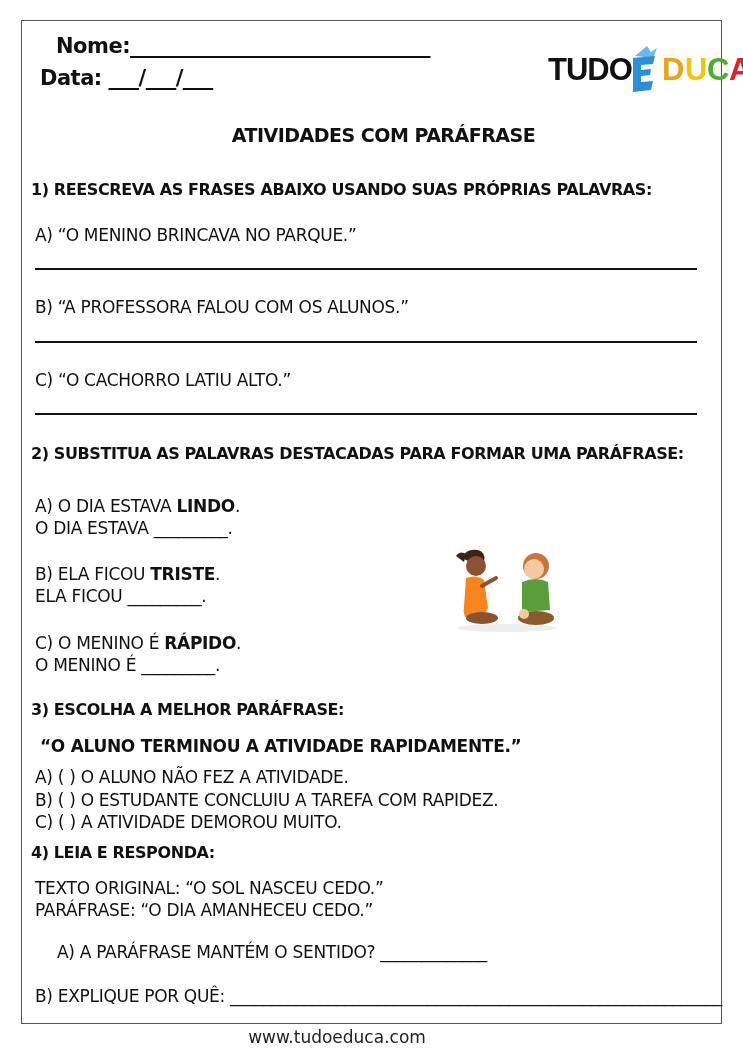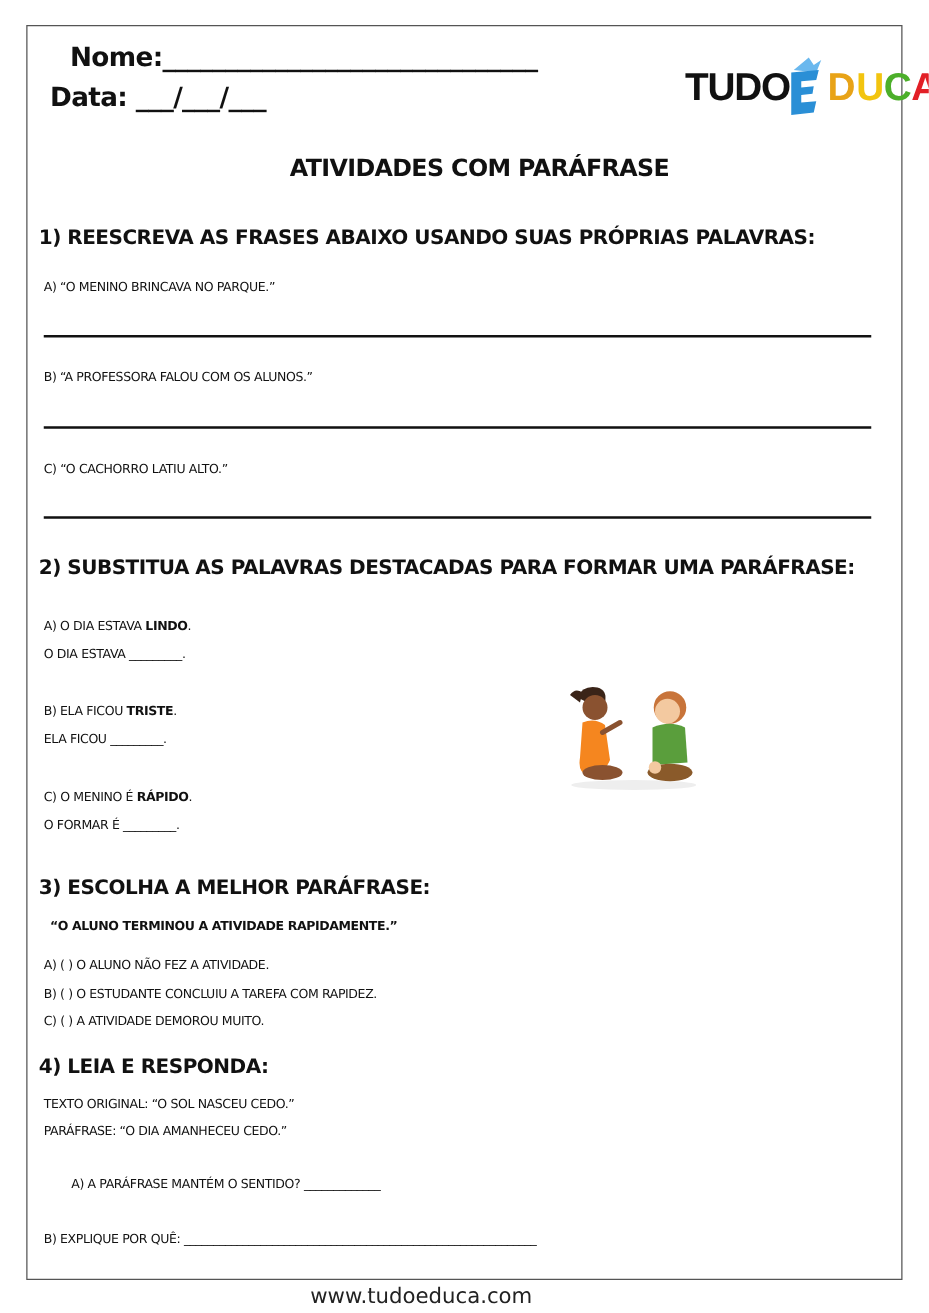--- a/index.html
+++ b/index.html
@@ -2,21 +2,21 @@
 <html><head>
 <meta charset="utf-8">
 <style>
   html, body { margin:0; padding:0; background:#fff; }
   body { width:743px; height:1050px; position:relative; font-family:"Liberation Sans", sans-serif; color:#111; overflow:hidden; }
   .frame { position:absolute; left:21px; top:20px; width:701px; height:1004px; border:1.5px solid #555; box-sizing:border-box; }
   .abs { position:absolute; white-space:nowrap; }
   .hdr { font-family:"DejaVu Sans", sans-serif; font-weight:bold; font-size:21px; letter-spacing:-0.5px; }
   .title { font-family:"DejaVu Sans", sans-serif; font-weight:bold; font-size:19px; letter-spacing:-0.5px; left:0; width:743px; text-align:center;padding-left:12px; }
   .sec { font-family:"DejaVu Sans", sans-serif; font-weight:bold; font-size:16px; letter-spacing:-0.4px; }
-  .txt { font-family:"DejaVu Sans", sans-serif; font-size:10px; letter-spacing:-0.3px; }
+  .txt { font-family:"DejaVu Sans", sans-serif; font-size:17px; letter-spacing:-0.3px; }
   .txt b { font-weight:bold; }
   .ital { }
   .line { position:absolute; left:35px; width:662px; height:2px; background:#111; }
   .logo { position:absolute; left:510px; top:44px; width:210px; height:50px;margin-left:36px; }
   .logo span { font-family:"Liberation Sans", sans-serif; font-weight:bold; font-size:31px; letter-spacing:-1px; position:absolute; top:8px; }
   .kids { position:absolute; left:452px; top:548px; width:110px; height:85px; }
   .footer { font-family:"DejaVu Sans", sans-serif; font-size:17px; left:0; width:674px; text-align:center; top:1027px; color:#222; }
 </style>
 </head>
 <body>
@@ -56,21 +56,21 @@
 <div class="abs txt" style="left:35px;top:518px;">O DIA ESTAVA _________.</div>
 
 <div class="abs txt" style="left:35px;top:564px;">
   <span>B) ELA FICOU </span><b>TRISTE</b><span>.</span>
 </div>
 <div class="abs txt" style="left:35px;top:586px;">ELA FICOU _________.</div>
 
 <div class="abs txt" style="left:35px;top:633px;">
   <span>C) O MENINO É </span><b>RÁPIDO</b><span>.</span>
 </div>
-<div class="abs txt" style="left:35px;top:655px;">O FORMAR É _________.</div>
+<div class="abs txt" style="left:35px;top:655px;">O MENINO É _________.</div>
 
 <svg class="kids" viewBox="0 0 110 85">
   <ellipse cx="55" cy="80" rx="50" ry="4" fill="#eee"></ellipse>
 
   <path d="M10 10 Q14 0 26 2 Q34 4 32 14 L22 16 Z" fill="#3a2418"></path>
   <circle cx="24" cy="18" r="10" fill="#8a5230"></circle>
   <path d="M4 8 Q8 2 14 6 L12 14 Z" fill="#3a2418"></path>
   <path d="M14 30 Q24 26 32 32 L36 60 Q30 74 18 72 Q10 70 12 58 Z" fill="#f5861f"></path>
   <path d="M30 38 L44 30" stroke="#8a5230" stroke-width="4" stroke-linecap="round"></path>
   <ellipse cx="30" cy="70" rx="16" ry="6" fill="#8a5230"></ellipse>

